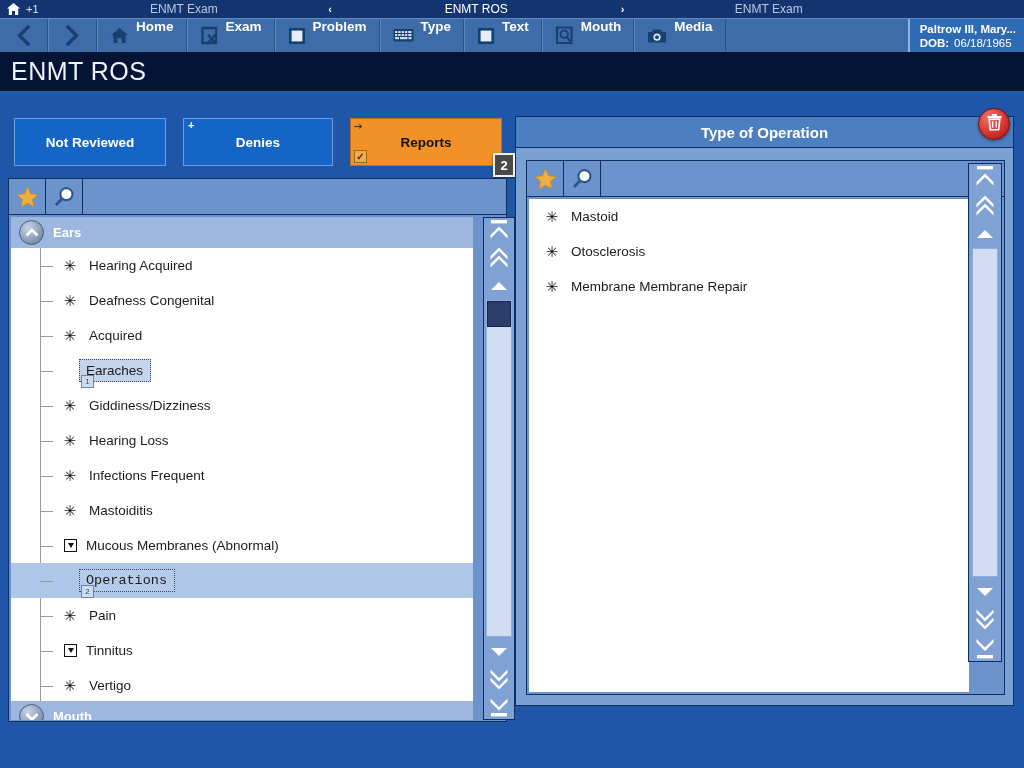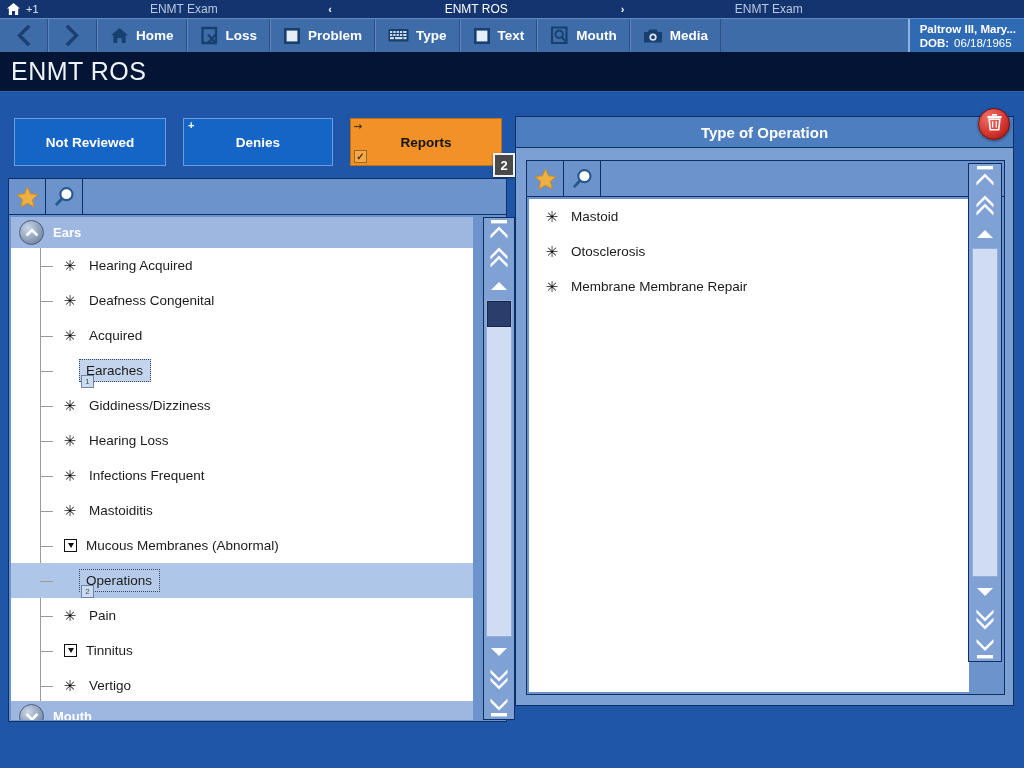--- a/index.html
+++ b/index.html
@@ -28,21 +28,21 @@
   .ts-seg.active { color: #ffffff; }
   .ts-arrow { color: #ffffff; font-size: 11px; width: 14px; text-align: center; font-weight: bold;}
 
   
   .toolbar {
     position: absolute; left: 0; top: 18px; width: 1024px; height: 34px;
     background: #3d6ca8; display: flex; align-items: stretch;
     border-top: 1px solid #5f8bc4;
   }
   .tb-btn {
-    display: flex; align-items: center; gap: 7px;
+    display: flex; gap: 7px;
     padding: 0 12px; border-right: 1px solid #2b5182;
     border-left: 1px solid #5c88c0;
     color: #ffffff; font-size: 13.5px; font-weight: bold;
     white-space: nowrap;
   }
   .tb-btn:first-child { border-left: none; }
   .tb-nav { padding: 0 14px; }
   .tb-ico { display: inline-flex; align-items: center; justify-content: center; }
   .tb-ico svg { display: block; }
   .patient {
@@ -128,21 +128,21 @@
     display: flex; align-items: center; justify-content: center;
   }
   .tbox i { width: 0; height: 0; border-left: 3.5px solid transparent; border-right: 3.5px solid transparent;
     border-top: 5px solid #111; display:block; }
   .tlabel { margin-left: 9px; white-space: nowrap; }
   .trow.selected { background: #aec6e8; }
   .selbox {
     position: relative; margin-left: 68px; border: 1px dotted #33456b;
     background: #c3d4ec; padding: 3px 7px 3px 6px; font-size: 13.5px; color: #1b1b1b;
   }
-  .trow.selected .selbox { background: #b6cbe9; }
+  .trow.selected .selbox { background: #b6cbe9; font-family: Liberation Mono, monospace; }
   .selbox .minibadge {
     position: absolute; left: 1px; bottom: -7px; width: 13px; height: 13px;
     background: #ccdcef; border: 1px solid #6d84a8; color: #40506b;
     font-size: 8px; line-height: 11px; text-align: center;
   }
 
   
   .sb {
     position: absolute; background: #7fa1d4; border: 1px solid #0d2f63;
     display: flex; flex-direction: column; align-items: center;
@@ -232,21 +232,21 @@
 
 
     <div class="tb-btn">
       <span class="tb-ico">
         <svg width="19" height="19" viewBox="0 0 19 19">
           <path d="M2.5 2 L16 2 L16 17 L2.5 17 Z" fill="none" stroke="#17406f" stroke-width="2.3"></path>
           <path d="M8 8.5 L15.5 17" stroke="#17406f" stroke-width="2.4"></path>
           <path d="M15.5 8.5 L8 17" stroke="#17406f" stroke-width="2.4"></path>
         </svg>
       </span>
-      <span>Loss</span>
+      <span>Exam</span>
     </div>
 
     <div class="tb-btn">
       <span class="tb-ico">
         <svg width="18" height="18" viewBox="0 0 18 18">
             <rect x="1" y="1" width="16" height="16" fill="#17406f"></rect>
             <rect x="3.6" y="3.6" width="10.8" height="10.8" fill="#e8eef7"></rect>
           </svg>
       </span>
       <span>Problem</span>

